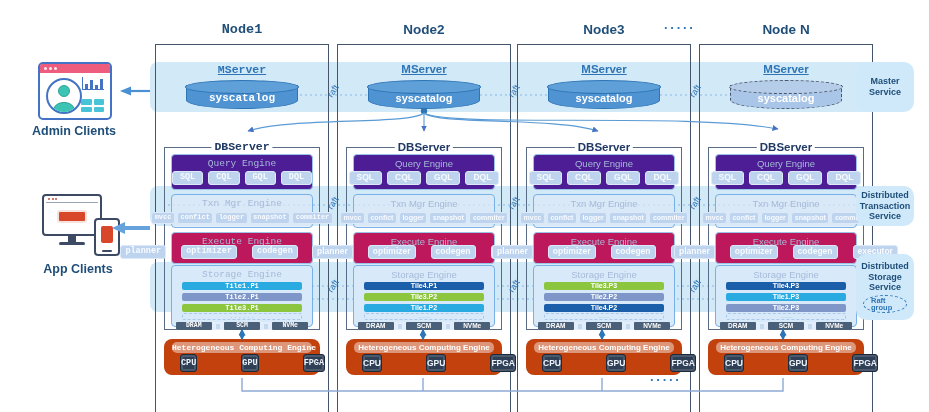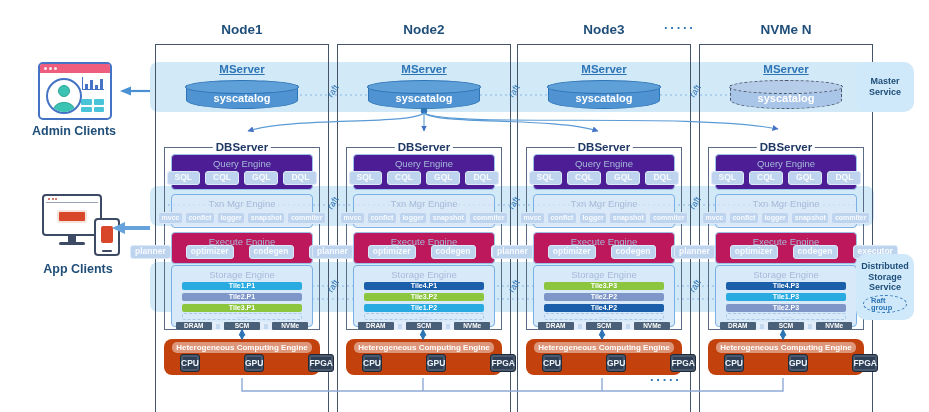--- a/index.html
+++ b/index.html
@@ -154,21 +154,21 @@
   <div class="band" id="band-storage"></div>
 
   <svg class="layer" width="929" height="412">
     <line x1="200" y1="95" x2="800" y2="95" stroke="#85b7e4" stroke-width="1.2" stroke-dasharray="2 3"></line>
     <line x1="168" y1="205" x2="855" y2="205" stroke="#85b7e4" stroke-width="1.2" stroke-dasharray="2 3"></line>
     <line x1="172" y1="286" x2="855" y2="286" stroke="#85b7e4" stroke-width="1.2" stroke-dasharray="2 3"></line>
     <line x1="172" y1="299" x2="855" y2="299" stroke="#85b7e4" stroke-width="1.2" stroke-dasharray="2 3"></line>
   </svg>
 
   <div id="nodes-layer">
-  <div class="node" style="left: 155px;">
+  <div class="node" style="left: 155px; font-family: Liberation Mono, monospace;">
     <div class="node-title">Node1</div>
     <div class="node-box">
       <div class="mserver-label">MServer</div>
       <div class="cylinder">
         <span class="cyl-label">syscatalog</span>
       </div>
       <div class="dbserver">
         <div class="dbserver-title">DBServer</div>
 
         <div class="engine query">
@@ -365,21 +365,21 @@
         <div class="hce-chips">
           <span class="hchip">CPU</span>
           <span class="hchip">GPU</span>
           <span class="hchip">FPGA</span>
         </div>
       </div>
     </div>
   </div>
 
   <div class="node" style="left: 699px;">
-    <div class="node-title">NVMe N</div>
+    <div class="node-title">Node N</div>
     <div class="node-box">
       <div class="mserver-label">MServer</div>
       <div class="cylinder standby">
         <span class="cyl-label">syscatalog</span>
       </div>
       <div class="dbserver">
         <div class="dbserver-title">DBServer</div>
 
         <div class="engine query">
           <div class="etitle">Query Engine</div>
@@ -437,20 +437,23 @@
           <span class="hchip">GPU</span>
           <span class="hchip">FPGA</span>
         </div>
       </div>
     </div>
   </div>
 </div>
 
   <div class="svc" id="svc-master">
     <span>Master Service</span>
+  </div>
+  <div class="svc" id="svc-txn">
+    <span>Distributed Transaction Service</span>
   </div>
   <div class="svc" id="svc-storage">
     <span>Distributed Storage Service</span>
     <span class="raft-ellipse">Raft group</span>
   </div>
 
   <span class="raft" style="left:322px;top:86px">raft</span>
   <span class="raft" style="left:503px;top:86px">raft</span>
   <span class="raft" style="left:684px;top:86px">raft</span>
   <span class="raft" style="left:322px;top:198px">raft</span>

